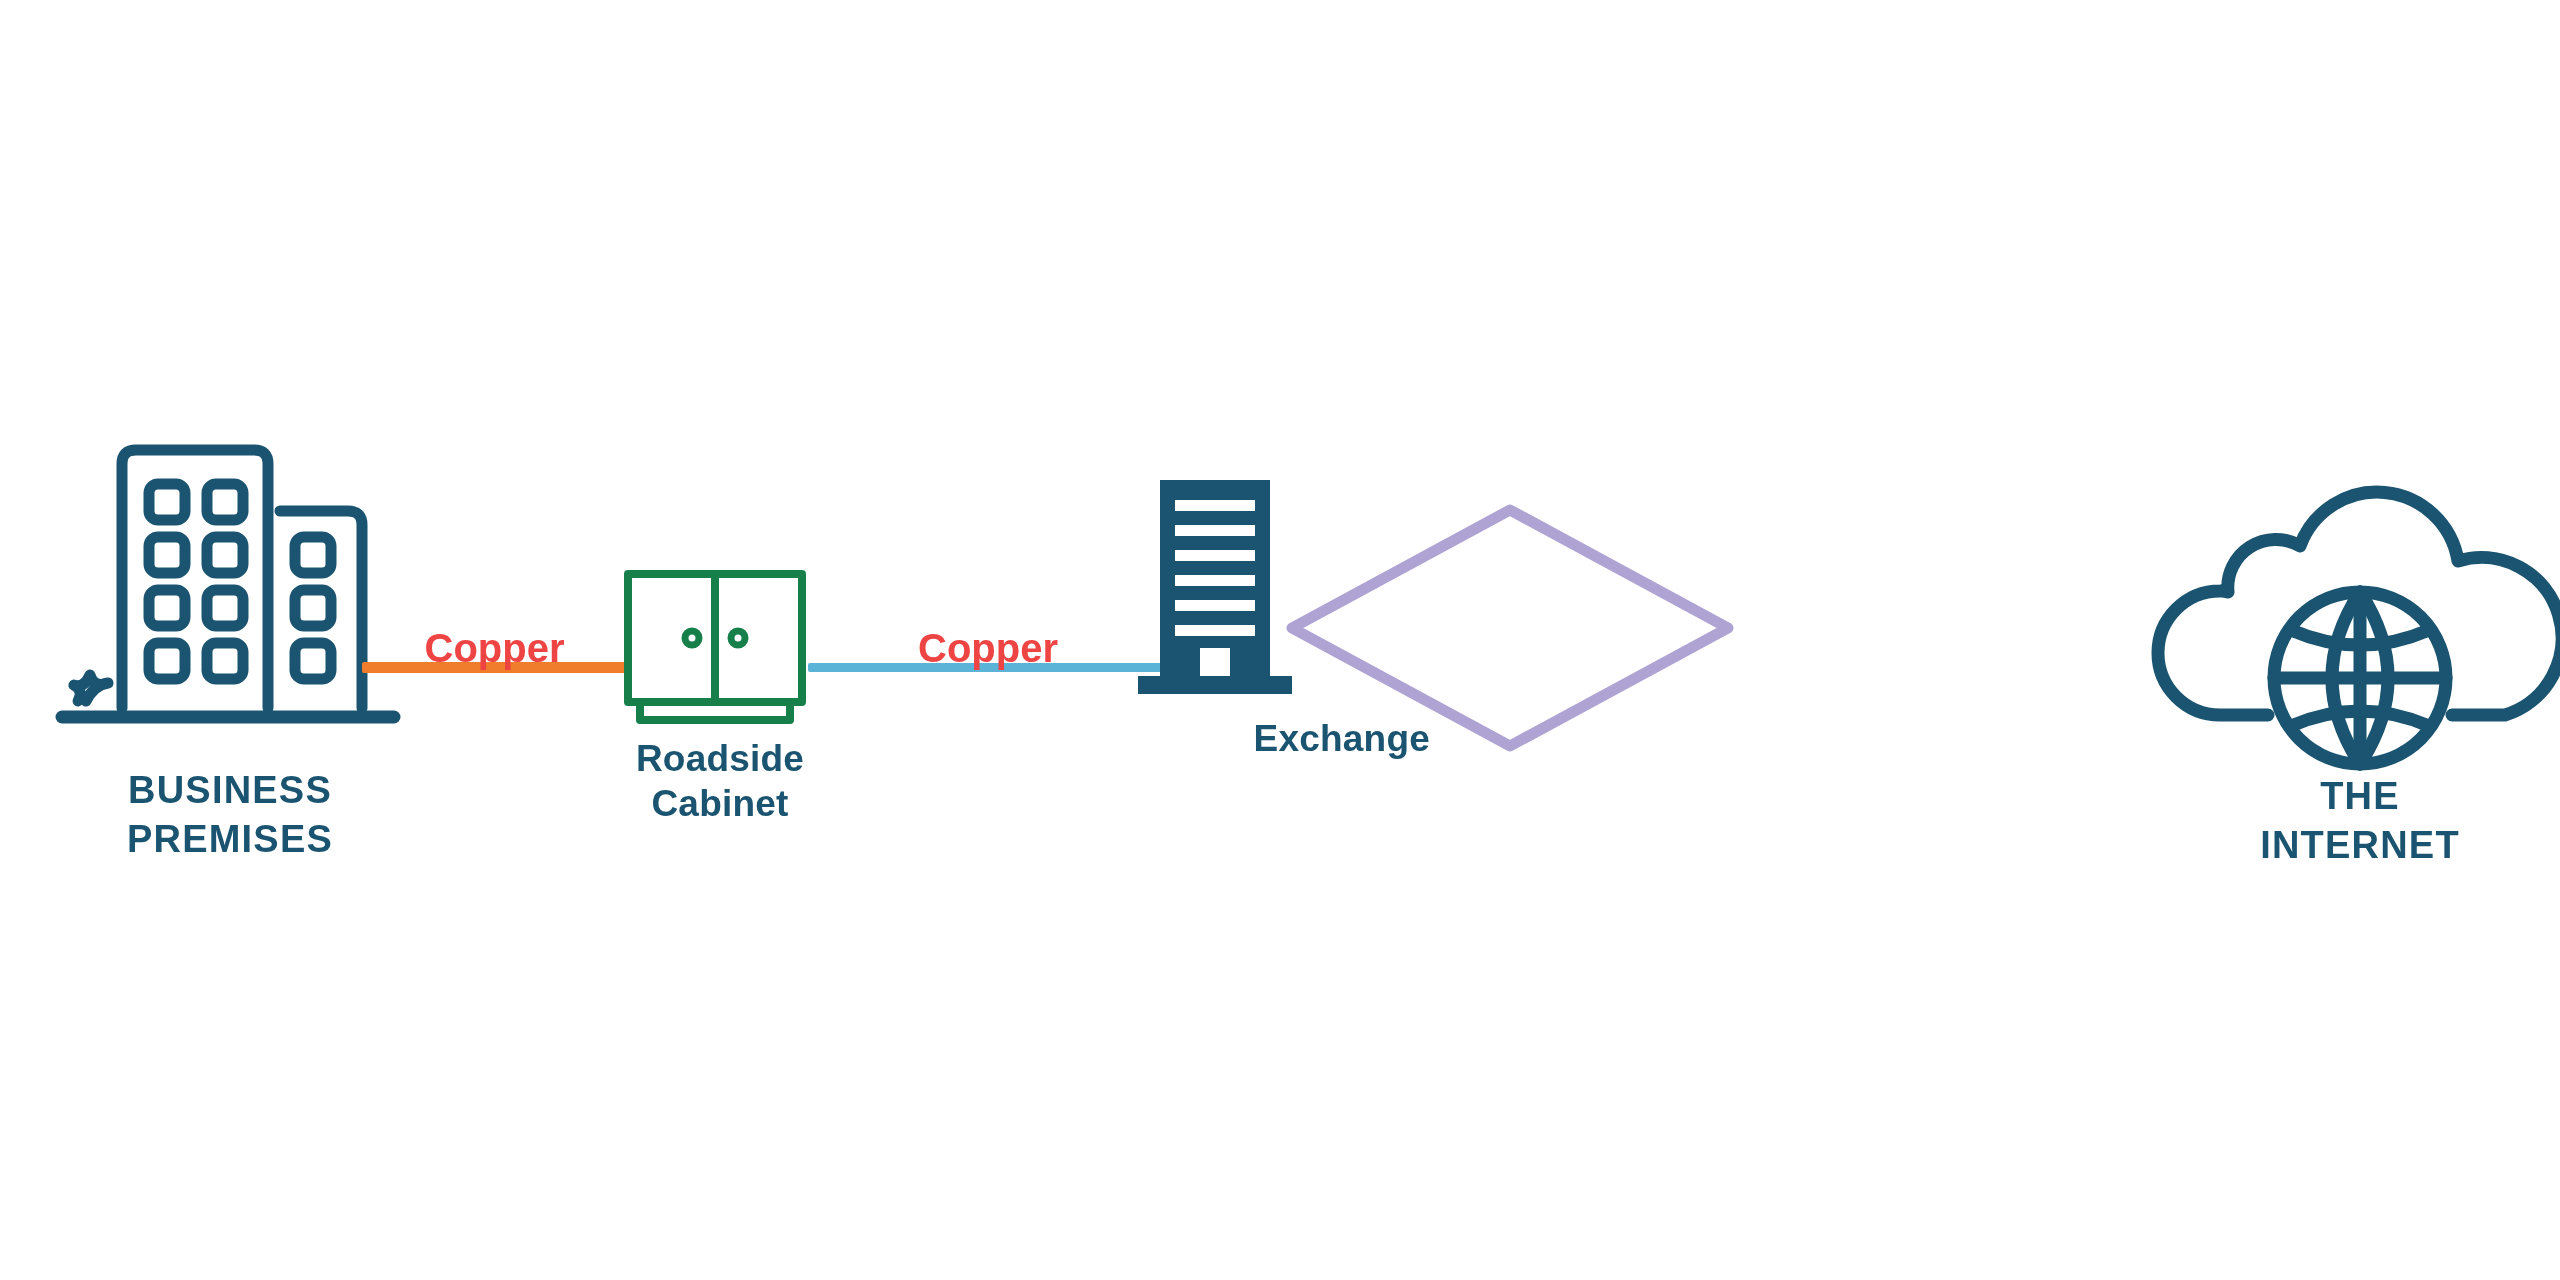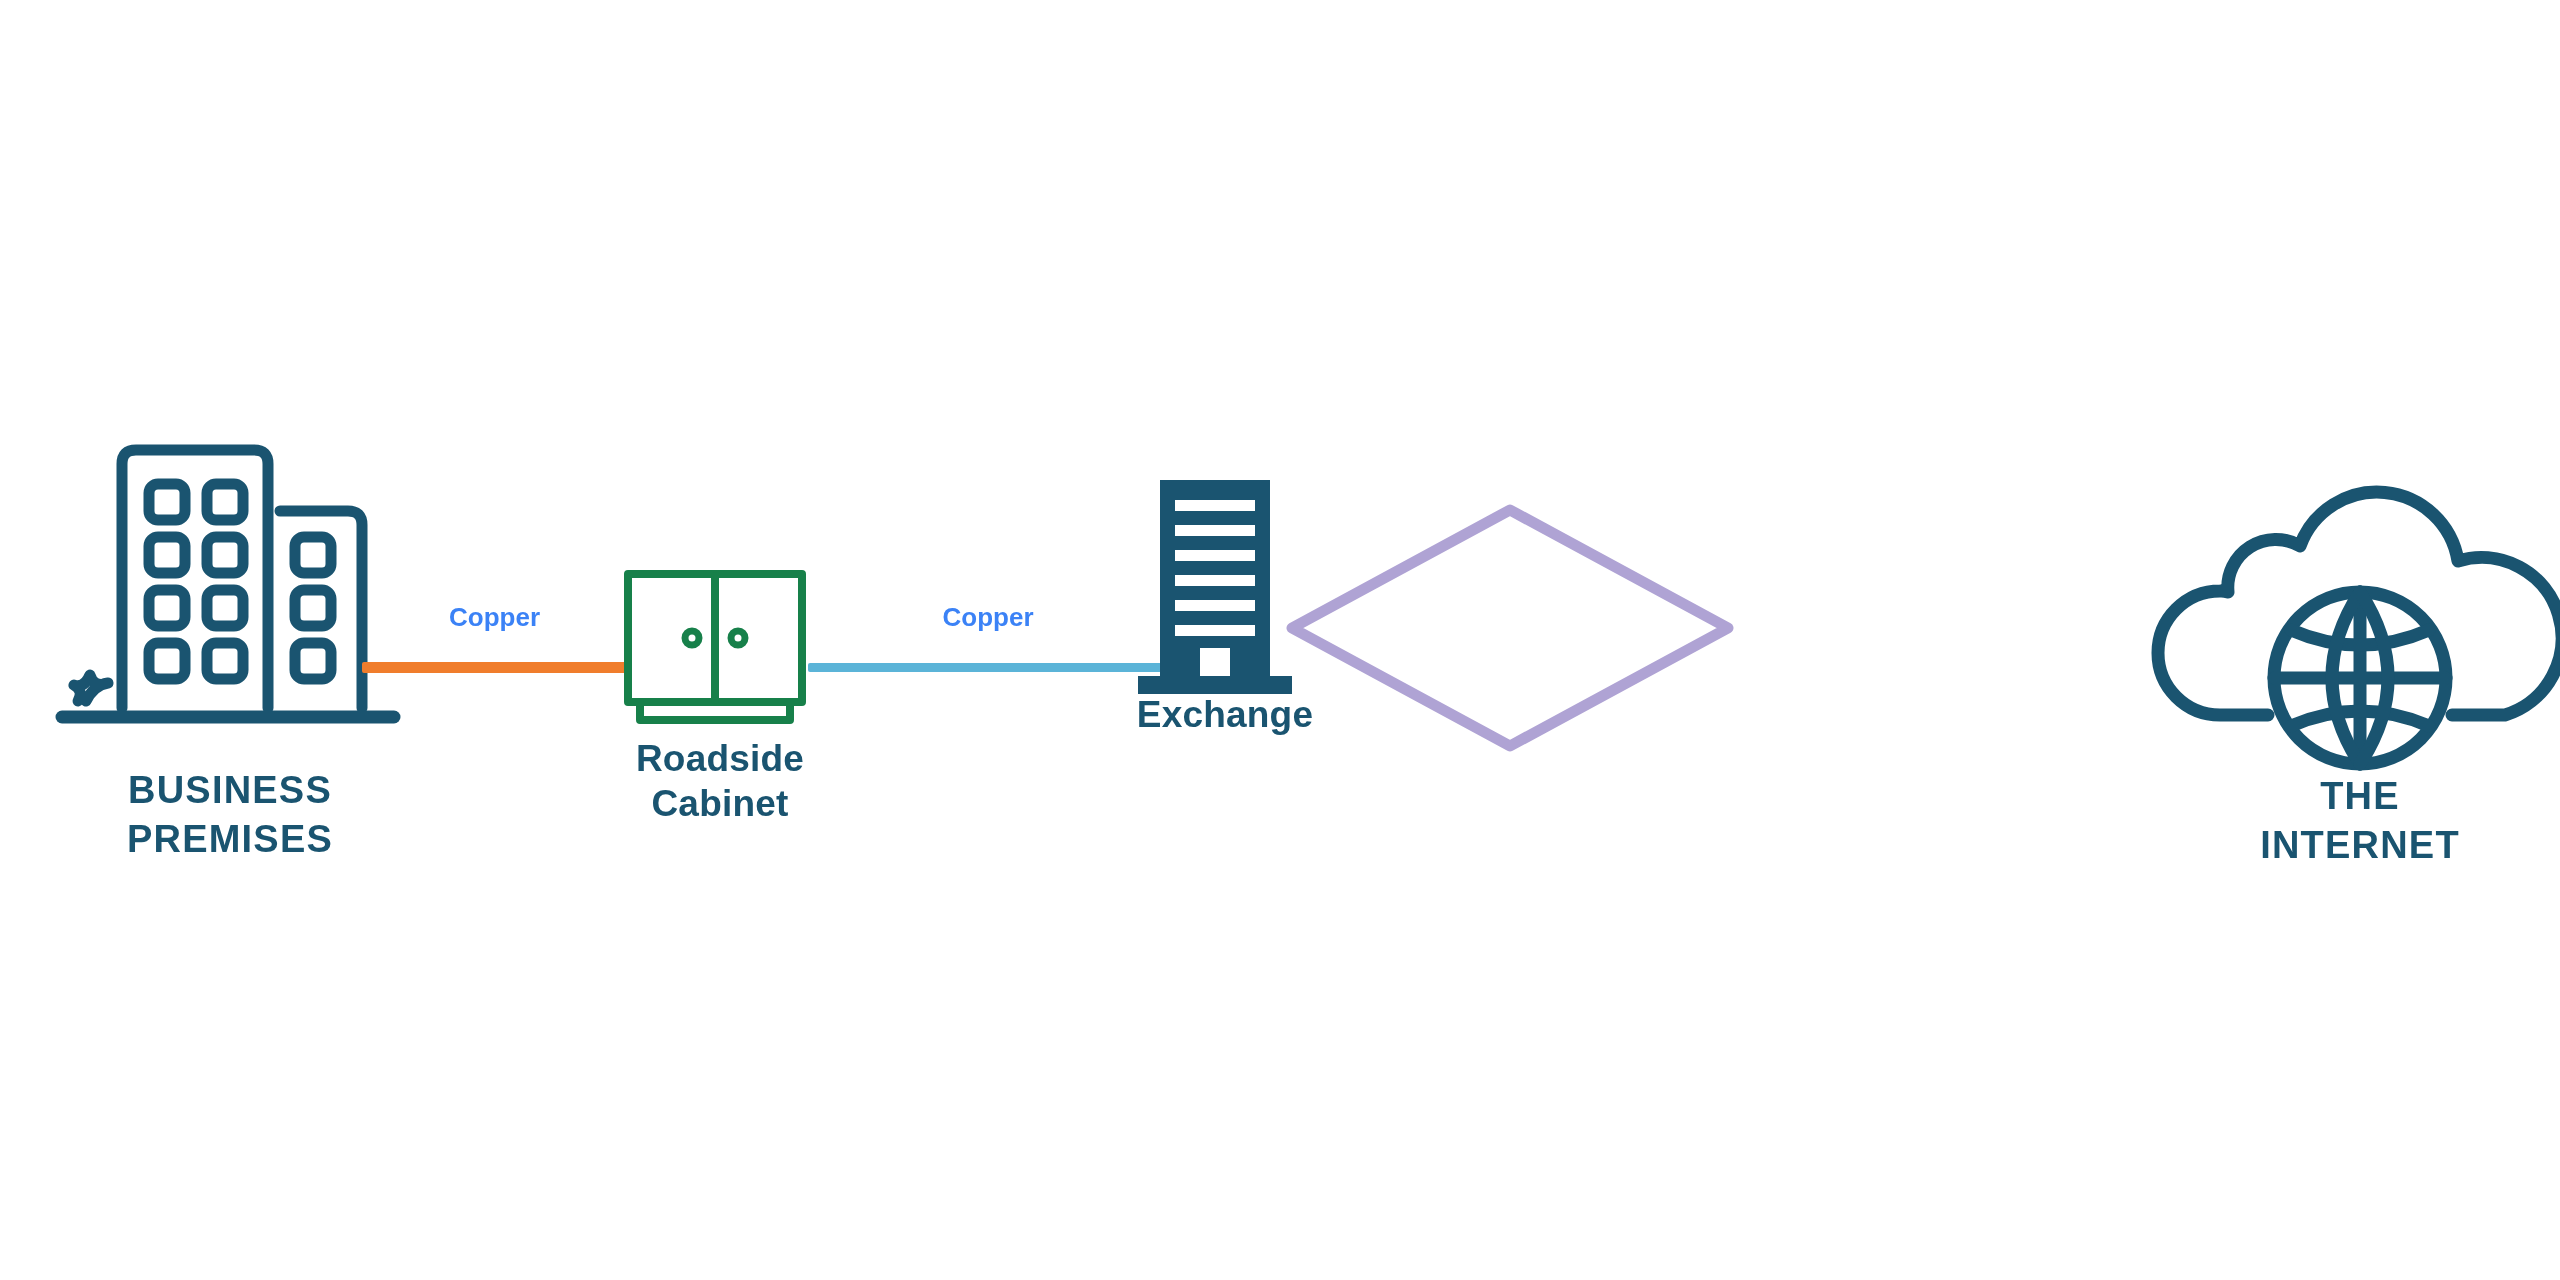--- a/index.html
+++ b/index.html
@@ -35,25 +35,26 @@
     font-size: 38px;
     letter-spacing: 1.2px;
     text-transform: uppercase;
     line-height: 1.28;
   }
   .label-title {
     font-size: 37px;
   }
   .link-label {
     position: absolute;
-    color: #3b82f6;
+    color: #ef4444;
     font-weight: 700;
-    font-size: 26px;
+    font-size: 40px;
     text-align: center;
     white-space: nowrap;
+    margin-top: 24px;
   }
   .diamond-text {
     position: absolute;
     color: #1A5470;
     font-weight: 700;
     font-size: 30px;
     line-height: 1.3;
     text-align: center;
     white-space: pre-line;
     left: 0;
@@ -140,21 +141,21 @@
         <rect x="45" y="70" width="80" height="11"></rect>
         <rect x="45" y="95" width="80" height="11"></rect>
         <rect x="45" y="120" width="80" height="11"></rect>
         <rect x="45" y="145" width="80" height="11"></rect>
 
         <rect x="70" y="168" width="30" height="28"></rect>
       </g>
 
       <rect x="8" y="196" width="154" height="18" fill="#1A5470"></rect>
     </svg>
-    <div class="node-label label-title" style="left:-110px; width:410px; top:212px;">Exchange</div>
+    <div class="node-label label-title" style="left:-110px; width:410px; top:236px;text-align:right;">Exchange</div>
   </div>
 
   <div class="node" style="left:1285px; top:503px; width:450px; height:250px;">
     <svg width="450" height="250" viewBox="0 0 450 250">
       <polygon points="225,7 443,125 225,243 7,125" fill="none" stroke="#AFA3D4" stroke-width="11" stroke-linejoin="round"></polygon>
     </svg>
   </div>
 
 
   <div class="node" style="left:2160px; top:460px; width:400px; height:300px;">

